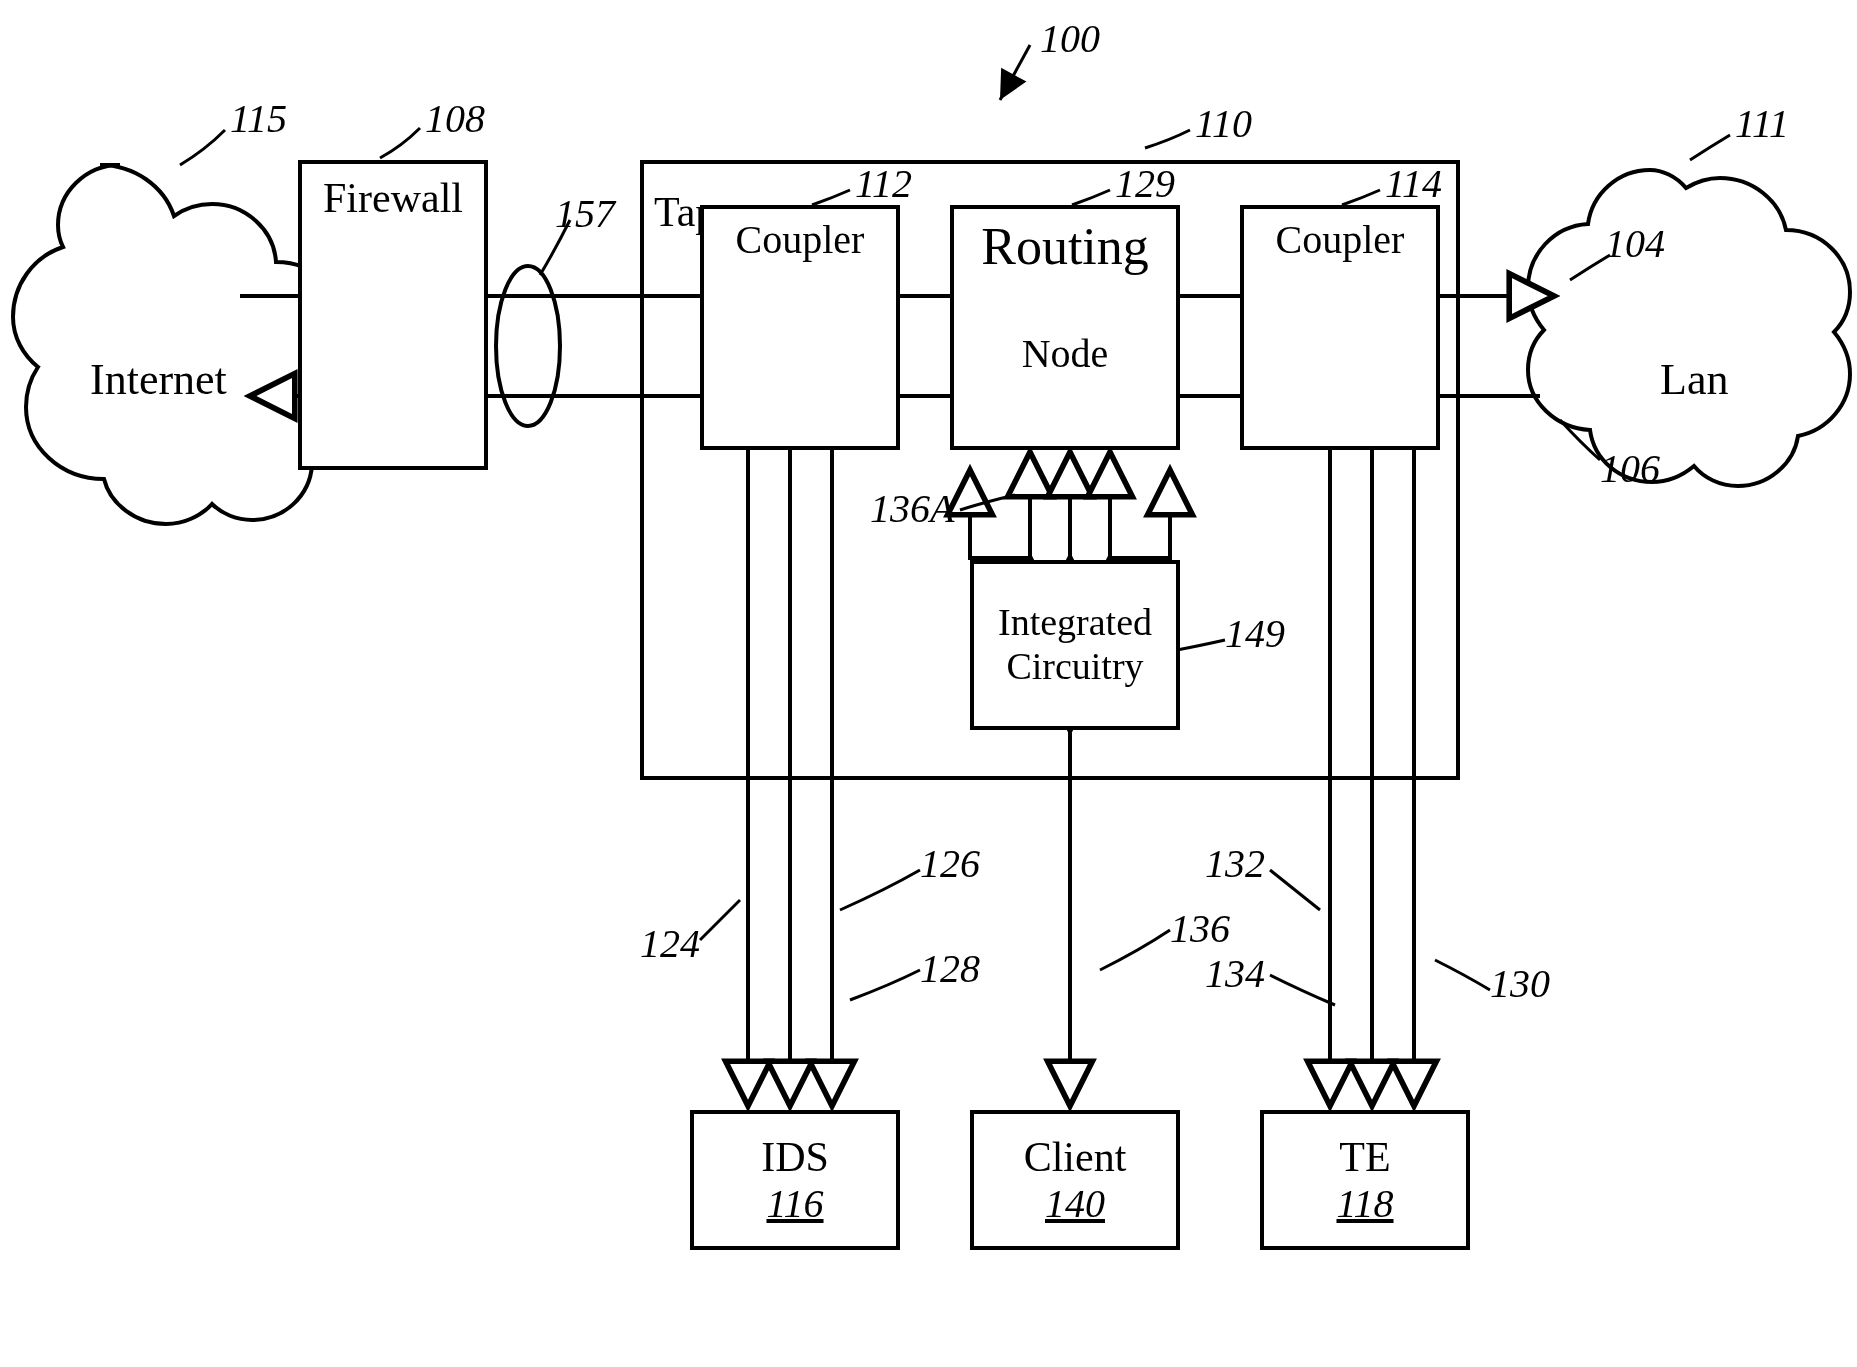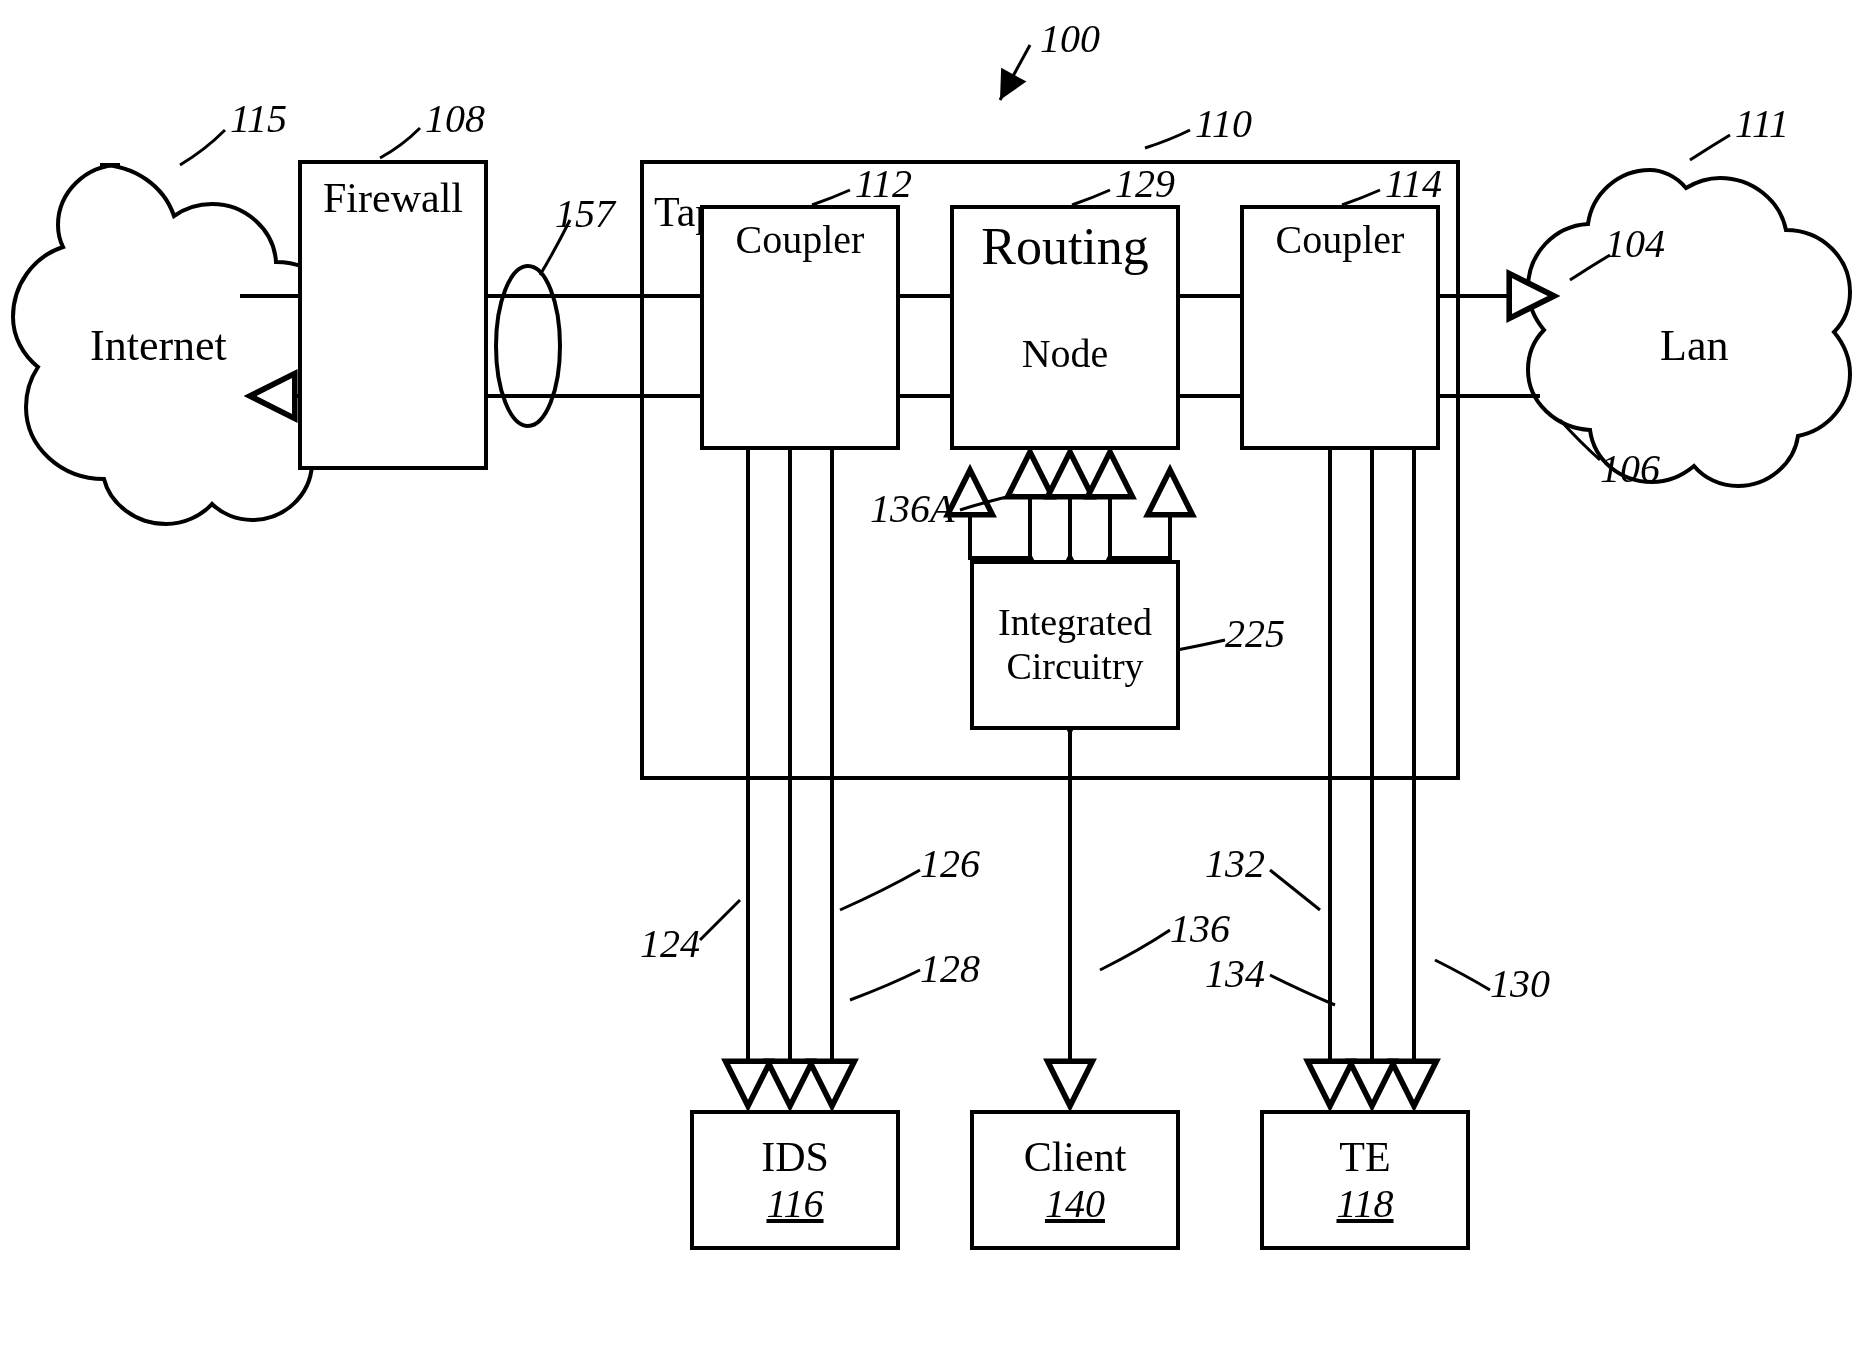--- a/index.html
+++ b/index.html
@@ -33,20 +33,21 @@
     font-size: 40px;
     color: #000;
     white-space: nowrap;
   }
   .plain {
     position: absolute;
     font-style: normal;
     font-size: 44px;
     color: #000;
     white-space: nowrap;
+    margin-top: 34px;
   }
   svg.lines {
     position: absolute;
     left: 0; top: 0;
     width: 1857px;
     height: 1367px;
     pointer-events: none;
   }
   .underline { text-decoration: underline; }
 </style>
@@ -198,21 +199,21 @@
   <div class="label" style="left:230px;  top:95px;">115</div>
   <div class="label" style="left:425px;  top:95px;">108</div>
   <div class="label" style="left:555px;  top:190px;">157</div>
   <div class="label" style="left:1195px; top:100px;">110</div>
   <div class="label" style="left:855px;  top:160px;">112</div>
   <div class="label" style="left:1115px; top:160px;">129</div>
   <div class="label" style="left:1385px; top:160px;">114</div>
   <div class="label" style="left:1735px; top:100px;">111</div>
   <div class="label" style="left:1605px; top:220px;">104</div>
   <div class="label" style="left:1600px; top:445px;">106</div>
-  <div class="label" style="left:1225px; top:610px;">225</div>
+  <div class="label" style="left:1225px; top:610px;">149</div>
   <div class="label" style="left:870px;  top:485px;">136A</div>
 
   <div class="label" style="left:640px;  top:920px;text-align:right;">124</div>
   <div class="label" style="left:920px;  top:840px;">126</div>
   <div class="label" style="left:920px;  top:945px;">128</div>
   <div class="label" style="left:1170px; top:905px;">136</div>
   <div class="label" style="left:1205px; top:840px;">132</div>
   <div class="label" style="left:1205px; top:950px;">134</div>
   <div class="label" style="left:1490px; top:960px;">130</div>
 

